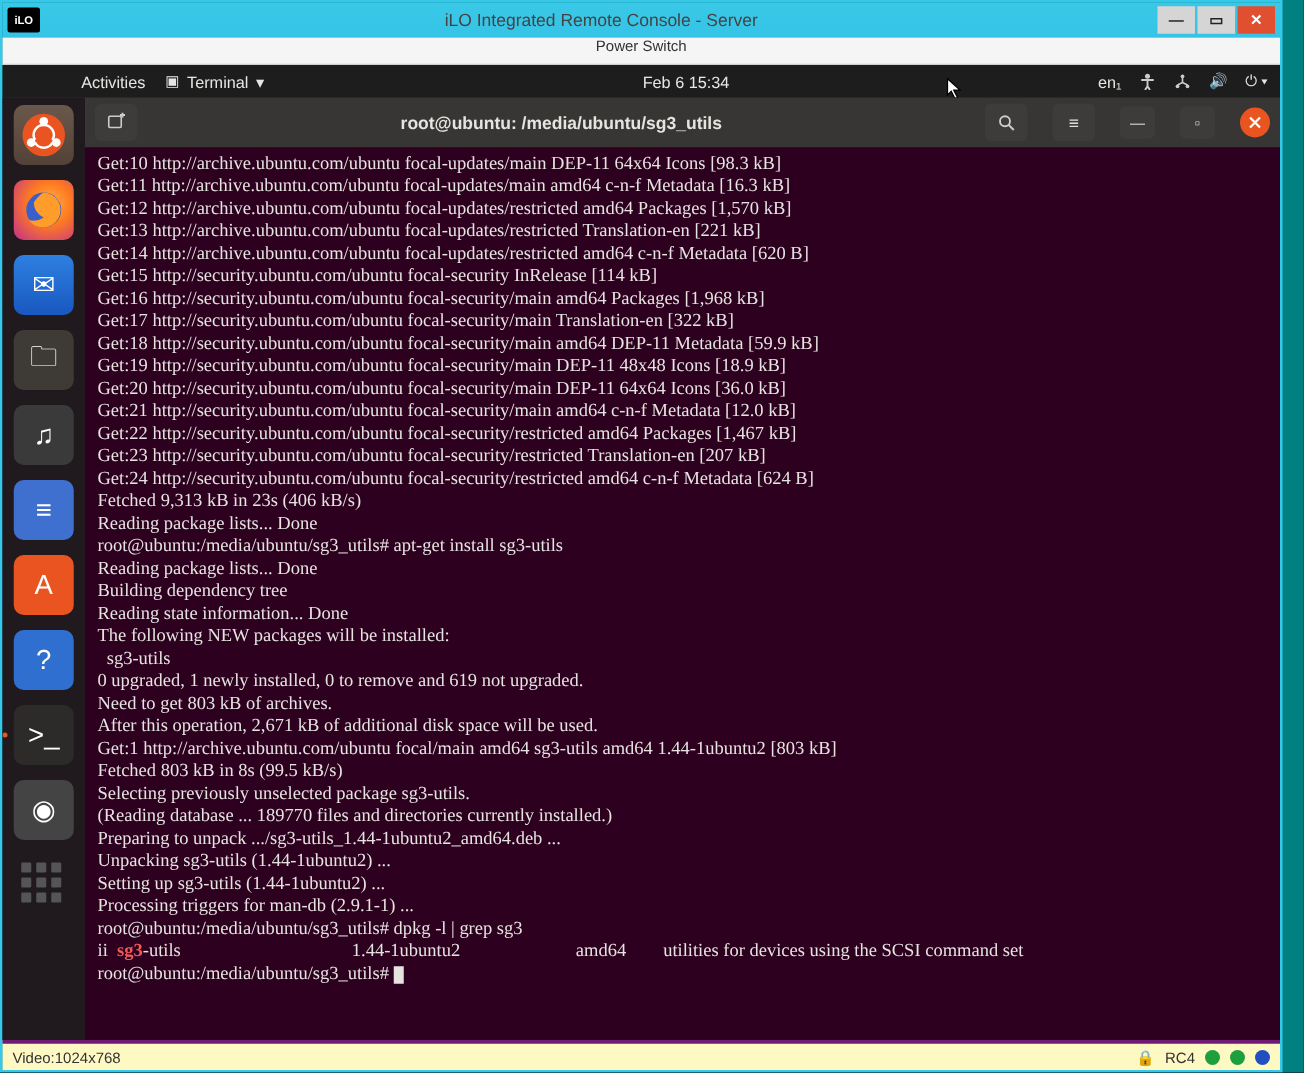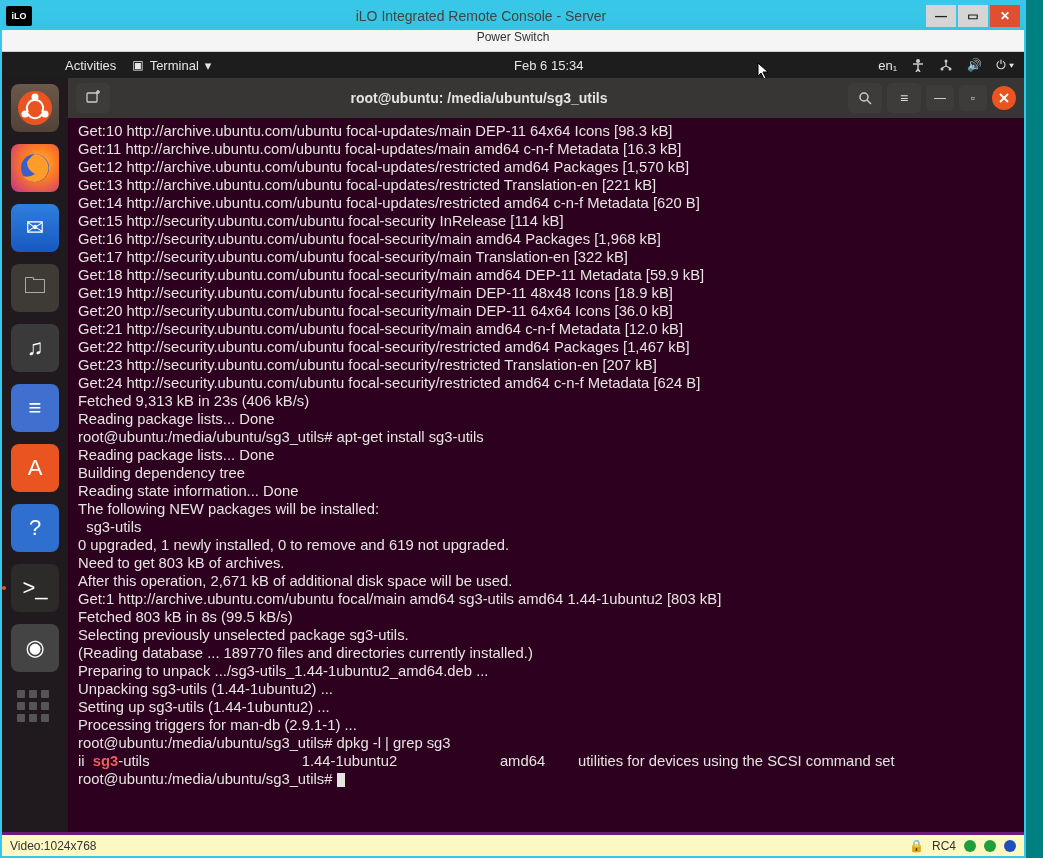--- a/index.html
+++ b/index.html
@@ -40,27 +40,27 @@
   .dock .icon.store { background:#e95420;}
   .dock .icon.help { background:#2f6fcf;}
   .dock .icon.term { background:#2d2a2a;}
   .dock .icon.disc { background:#444;}
   .dock .apps-grid { width:36px; height:36px; display:grid; grid-template-columns:repeat(3,8px); grid-template-rows:repeat(3,8px); gap:4px; margin-top:6px;}
   .dock .apps-grid span { background:#555; border-radius:1px;}
   .dock .dot { width:4px; height:4px; background:#e95420; border-radius:50%; position:absolute; left:-9px; top:22px;}
 
   
   .term-wrap { flex:1; display:flex; flex-direction:column; }
-  .term-header { height:40px; background:#383634; display:flex; align-items:center; padding:0 8px; gap:5px; }
+  .term-header { height:40px; background:#383634; display:flex; align-items:center; padding:0 8px; gap:20px; }
   .hbtn { width:34px; height:30px; background:#3e3c3b; border-radius:5px; display:flex; align-items:center; justify-content:center; color:#ddd; font-size:14px; }
   .term-title { flex:1; text-align:center; color:#e6e4e1; font-weight:bold; font-size:14px;}
   .hbtn.small { width:28px; height:26px; font-size:12px;}
   .hbtn.close { background:#e95420; border-radius:50%; width:24px; height:24px;}
   .term-body { flex:1; background:#2c001e; overflow-y:auto; padding:4px 6px 4px 10px; }
-  .term-body pre { font-family:Liberation Sans, sans-serif; font-size:14.8px; line-height:18px; color:#e6e4e1; white-space:pre-wrap; word-break:break-all;}
+  .term-body pre { font-family:Liberation Serif, serif; font-size:14.8px; line-height:18px; color:#e6e4e1; white-space:pre-wrap; word-break:break-all;}
   .term-body .hl { color:#ef5a5a; font-weight:bold;}
   .term-body::-webkit-scrollbar{width:10px;} .term-body::-webkit-scrollbar-thumb{background:#7a6b72;border-radius:5px;}
   .cursor-block{display:inline-block;width:8px;height:14px;background:#e6e4e1;vertical-align:middle;}
 
   
   .status { height:24px; background:#fef9c3; display:flex; align-items:center; padding:0 8px; font-size:12px; color:#333; border-top:3px solid #701a75;}
   .status-right { margin-left:auto; display:flex; align-items:center; gap:8px;}
   .dot-ind{width:12px;height:12px;border-radius:50%;}
   .svgico{display:block;}
   .cursor-arrow{position:absolute; left:538px; top:4px; pointer-events:none;}

